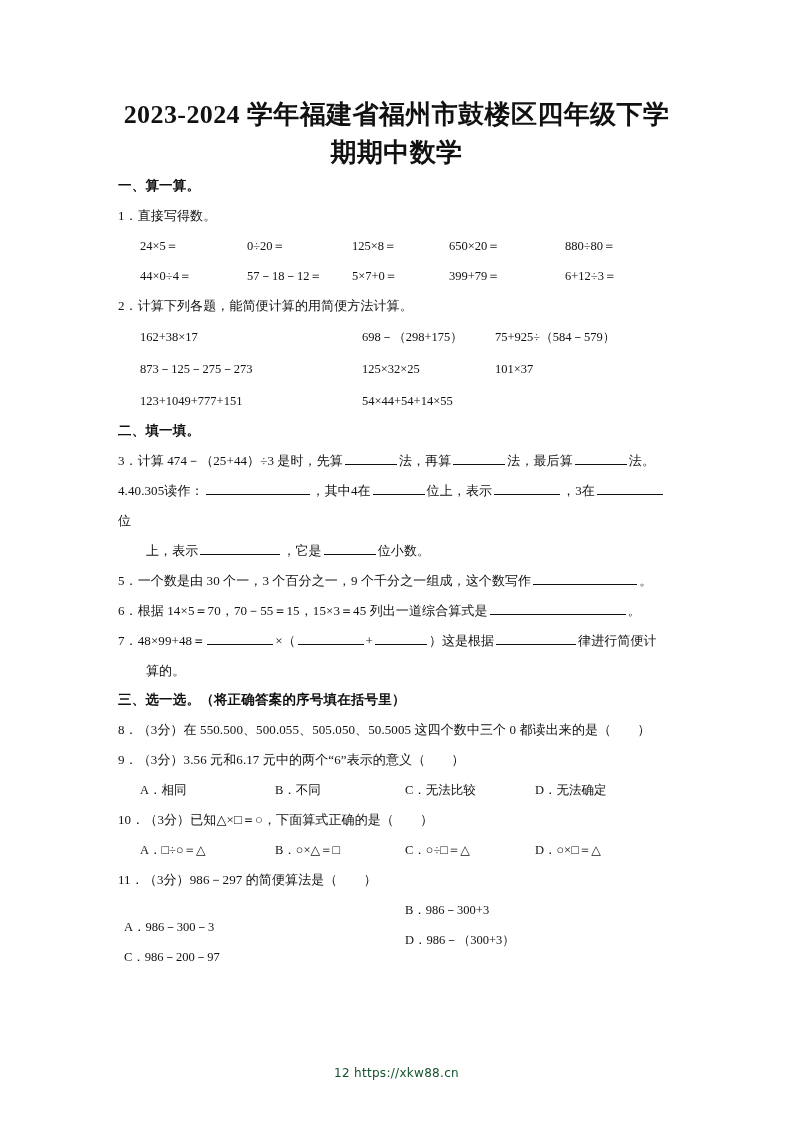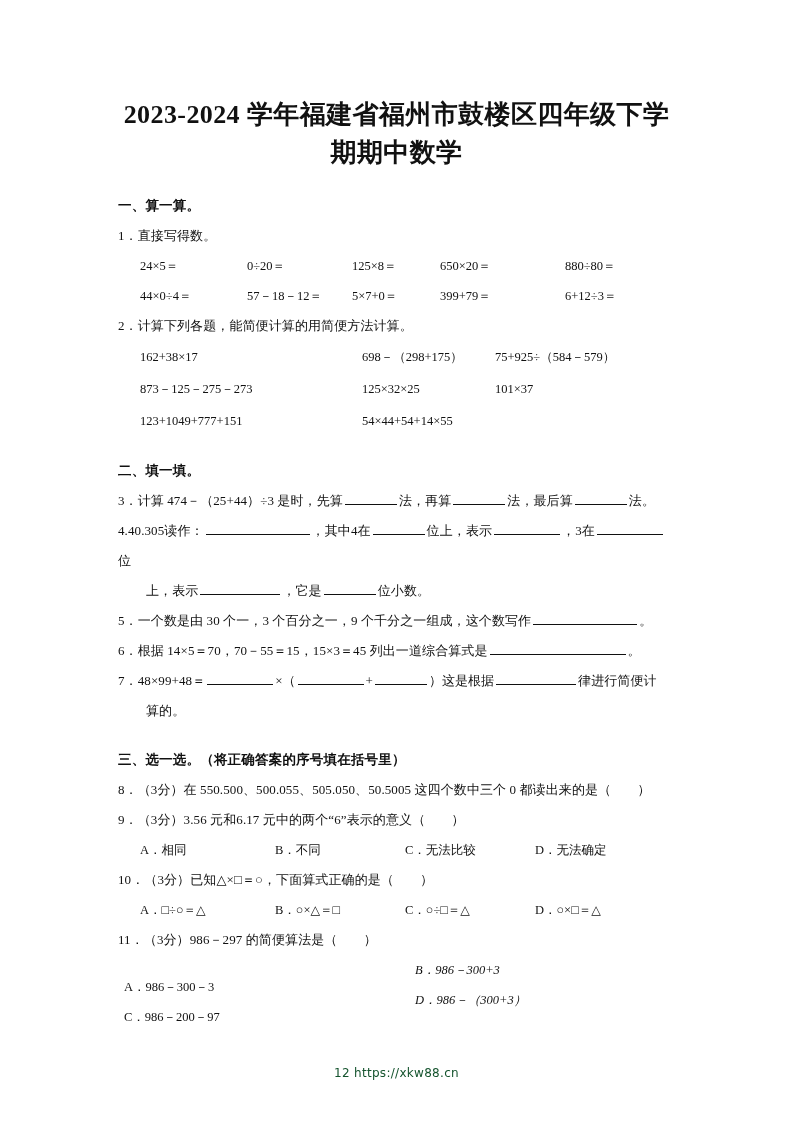--- a/index.html
+++ b/index.html
@@ -38,21 +38,21 @@
     letter-spacing: 0.4px;
   }
   .doc-title .line2 {
     display: block;
   }
 
   
   .section-head {
     font-size: 13.5px;
     font-weight: bold;
-    margin-top: 25px;
+    margin-top: 5px;
     margin-bottom: 6px;
     letter-spacing: 0.2px;
   }
 
   
   .q {
     font-size: 13px;
     line-height: 30px;
     letter-spacing: 0.1px;
   }
@@ -67,21 +67,21 @@
     font-size: 12.5px;
     line-height: 30px;
   }
   .calc-row span {
     position: absolute;
     white-space: nowrap;
   }
   .c1 { left: 22px;  }
   .c2 { left: 129px; }
   .c3 { left: 234px; }
-  .c4 { left: 322px; }
+  .c4 { left: 331px; }
   .c5 { left: 447px; }
 
   .calc2-row {
     position: relative;
     height: 32px;
     font-size: 12.5px;
     line-height: 32px;
   }
   .calc2-row span {
     position: absolute;
@@ -114,21 +114,21 @@
   }
   .choice-row span {
     position: absolute;
     white-space: nowrap;
   }
   .o1 { left: 22px;  }
   .o2 { left: 157px; }
   .o3 { left: 287px; }
   .o4 { left: 417px; }
   .h1 { left: 6px; margin-top: 17px;  }
-  .h2 { left: 297px; font-style: italic; }
+  .h2 { left: 287px; }
 
   .paren {
     letter-spacing: 0;
   }
 
   
   .footer {
     position: absolute;
     left: 0;
     top: 1066px;

